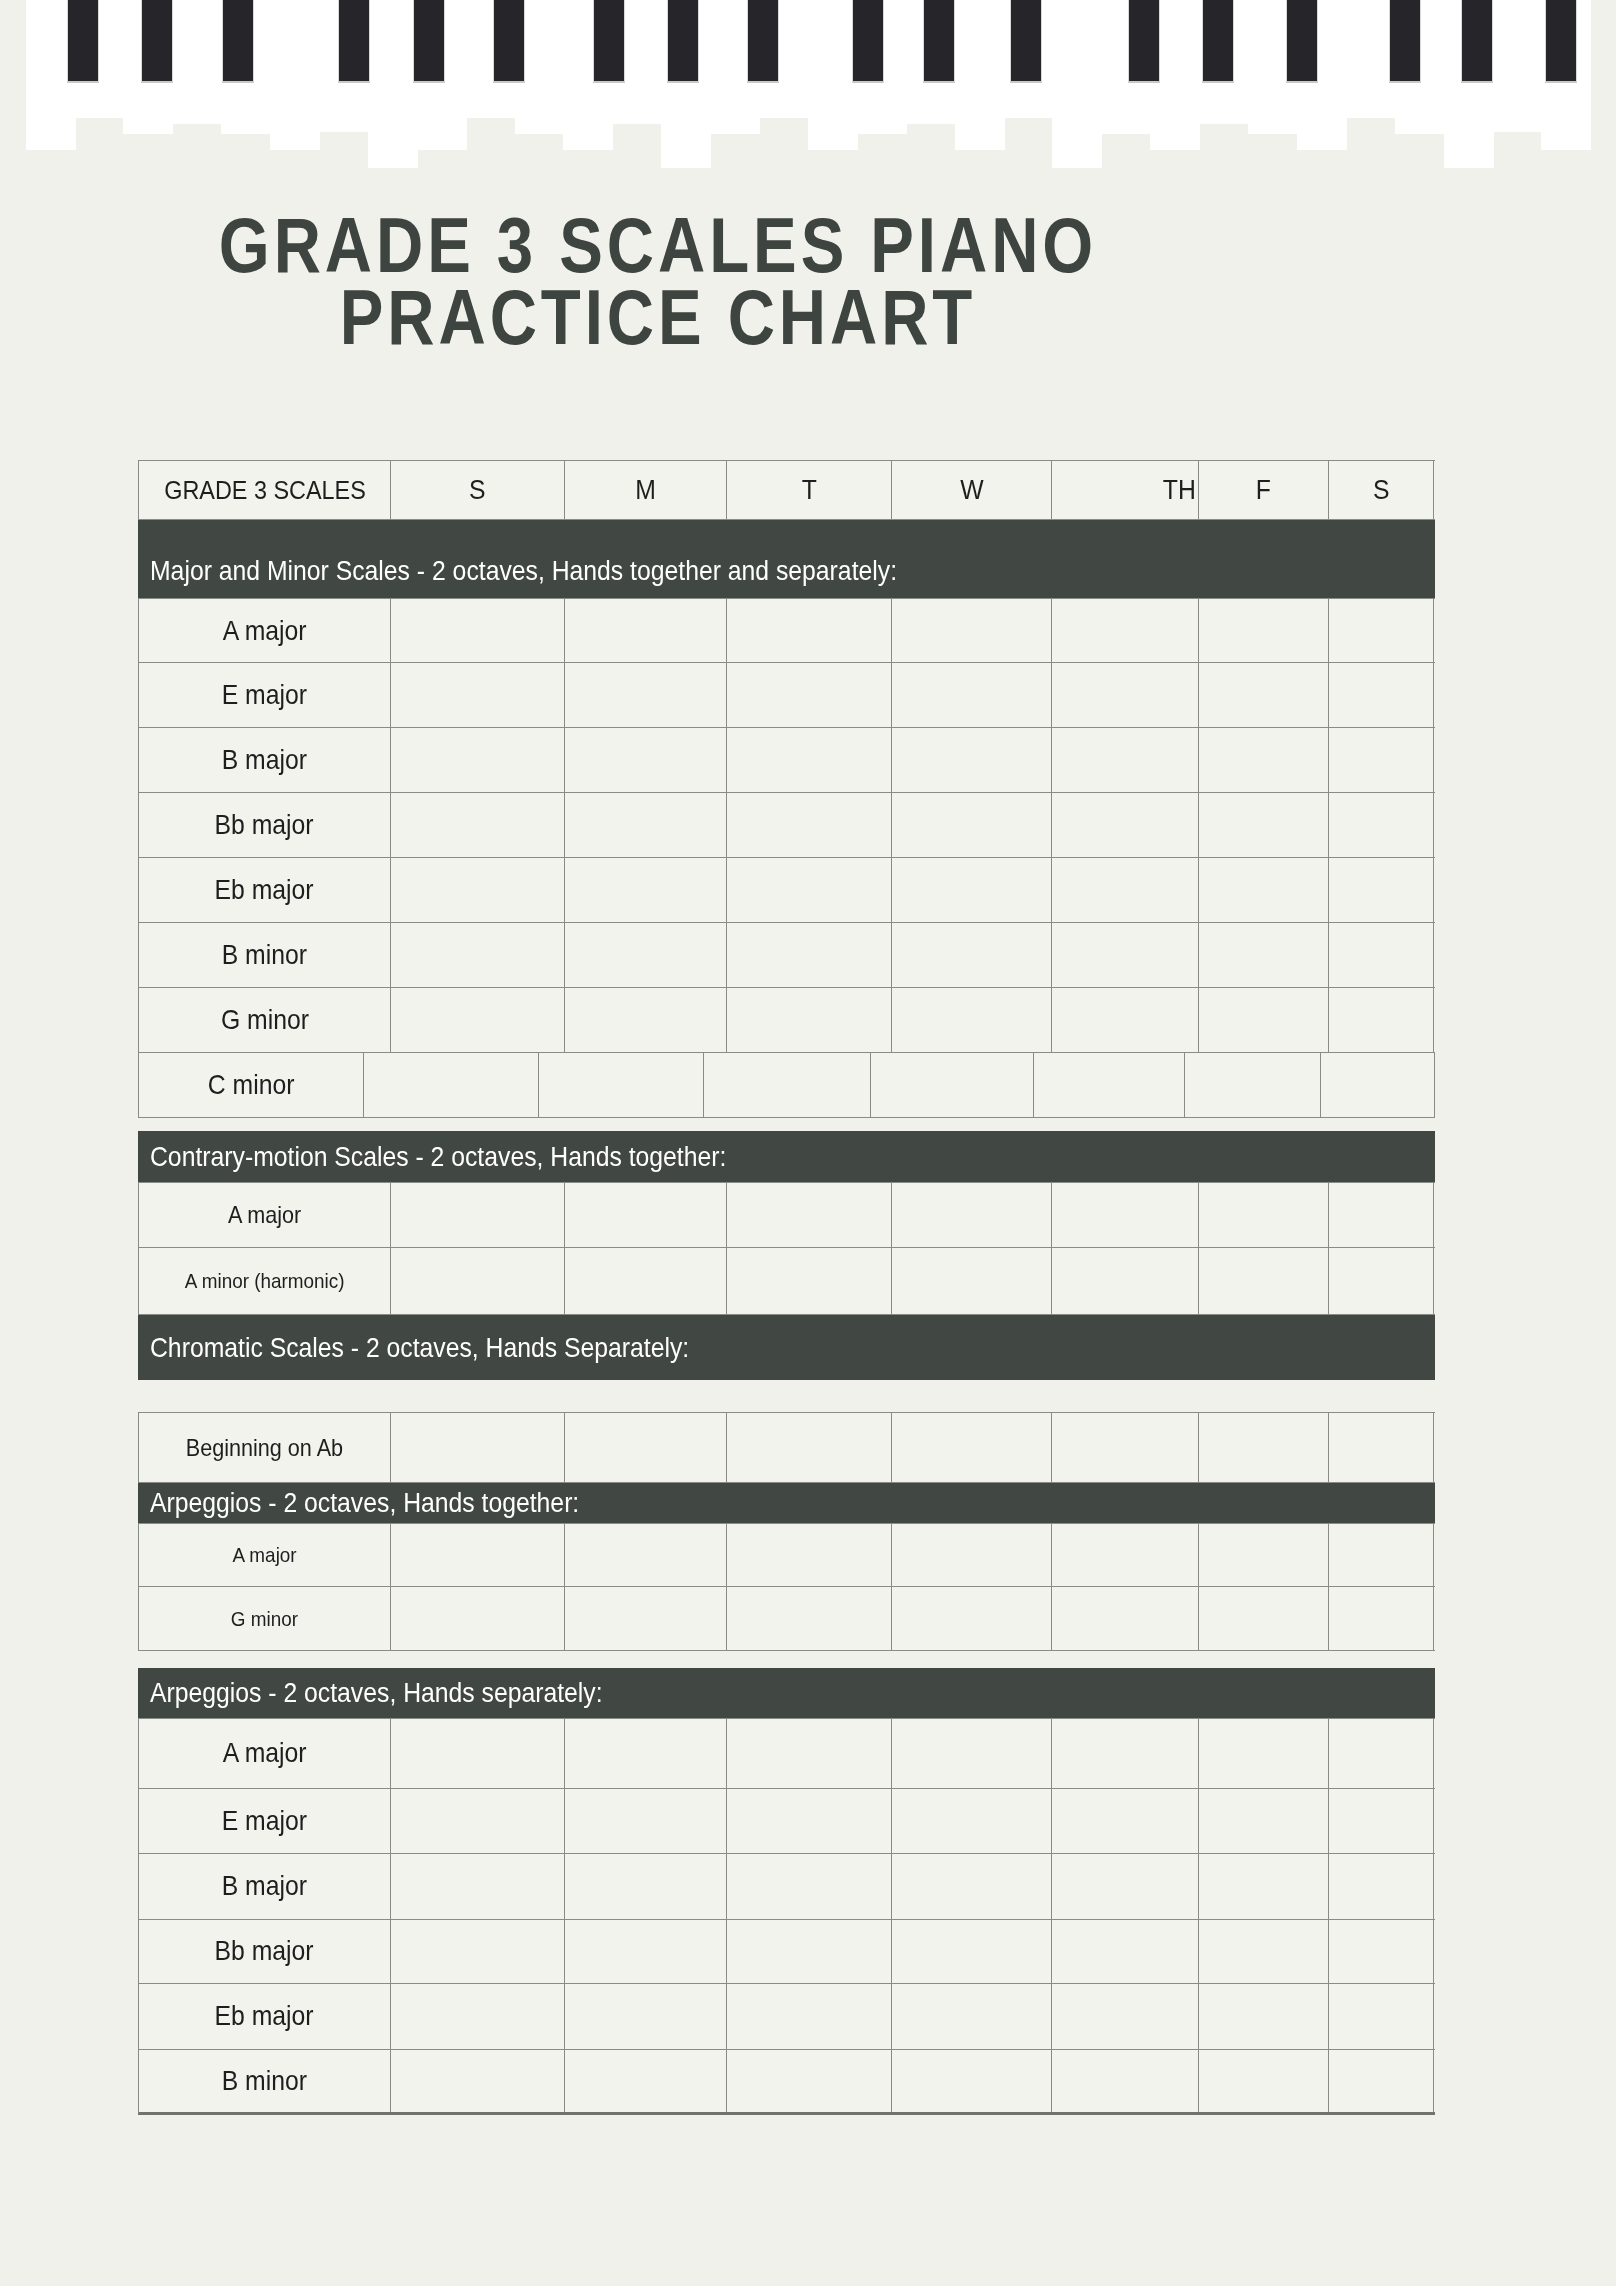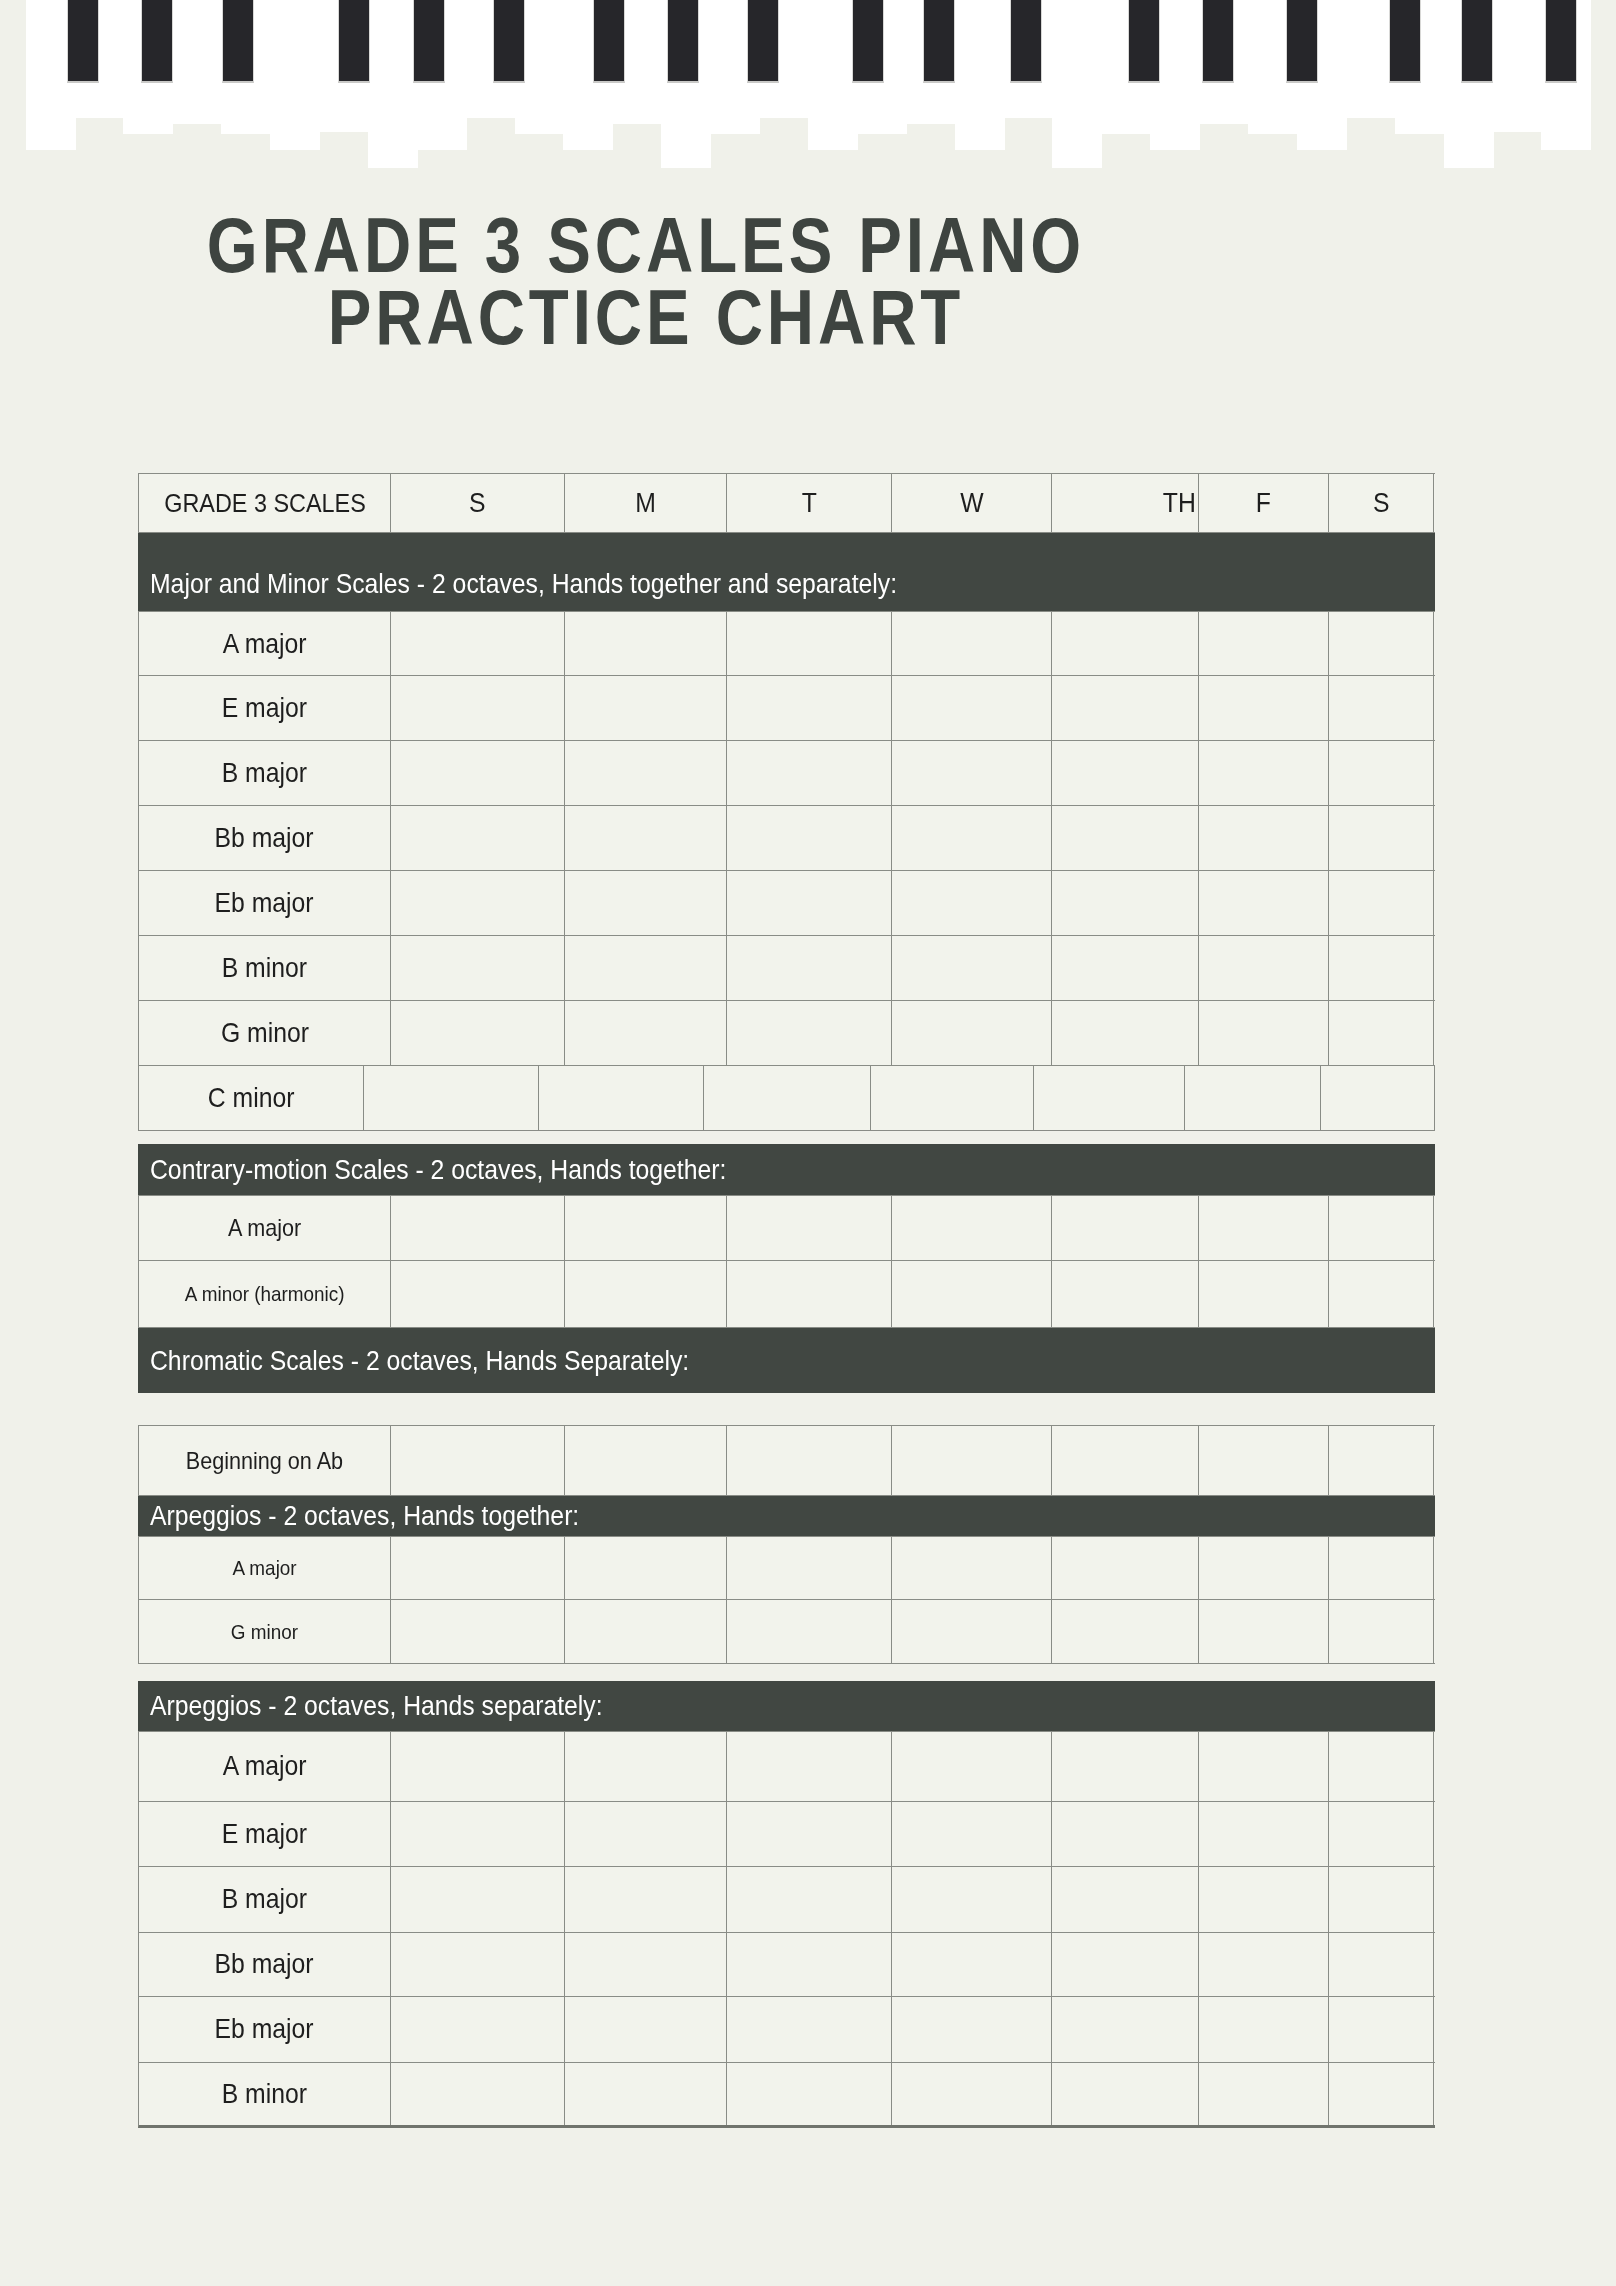--- a/index.html
+++ b/index.html
@@ -27,29 +27,29 @@
   .whitekey{position:absolute;top:117px;background:#ffffff;}
   .blackkey{
     position:absolute;top:0;height:83px;width:32px;
     background:var(--blackkey);
     border-left:0.9px solid #d8d8d6;border-right:0.9px solid #d8d8d6;
     border-bottom:2.8px solid #c9c9c7;
   }
 
   
   .title{
-    position:absolute;top:209px;left:0;width:1292px;
+    position:absolute;top:209px;left:12px;width:1292px;
     text-align:center;color:var(--title);
     font-weight:bold;font-size:77px;line-height:72px;letter-spacing:4.6px;
   }
   .title .tl{display:inline-block;transform:scaleX(0.85);transform-origin:center;white-space:nowrap;}
   .title .tl{display:block;}
 
   
-  .chart{position:absolute;left:138px;top:473px;width:1297px;}
+  .chart{position:absolute;left:138px;top:460px;width:1297px;}
   .row{display:flex;border-left:1.8px solid var(--bd);background:var(--cell);}
   .cell{border-right:1.8px solid var(--bd);display:flex;align-items:center;justify-content:center;}
   .c0{width:252px;}.c1{width:174px;}.c2{width:162px;}.c3{width:165px;}
   .c4{width:160px;}.c5{width:147px;justify-content:flex-end;}.c6{width:130px;}.c7{width:105px;}
   .header-row{height:60px;border-top:1.8px solid var(--bd);border-bottom:1.8px solid var(--bd);}
   .header-label{font-size:26px;color:var(--ink);}
   .day-head{font-size:27.5px;color:var(--ink);}
   .cond{display:inline-block;transform:scaleX(0.9);transform-origin:center;white-space:nowrap;}
   .bar{
     background:var(--bar);color:#ffffff;

